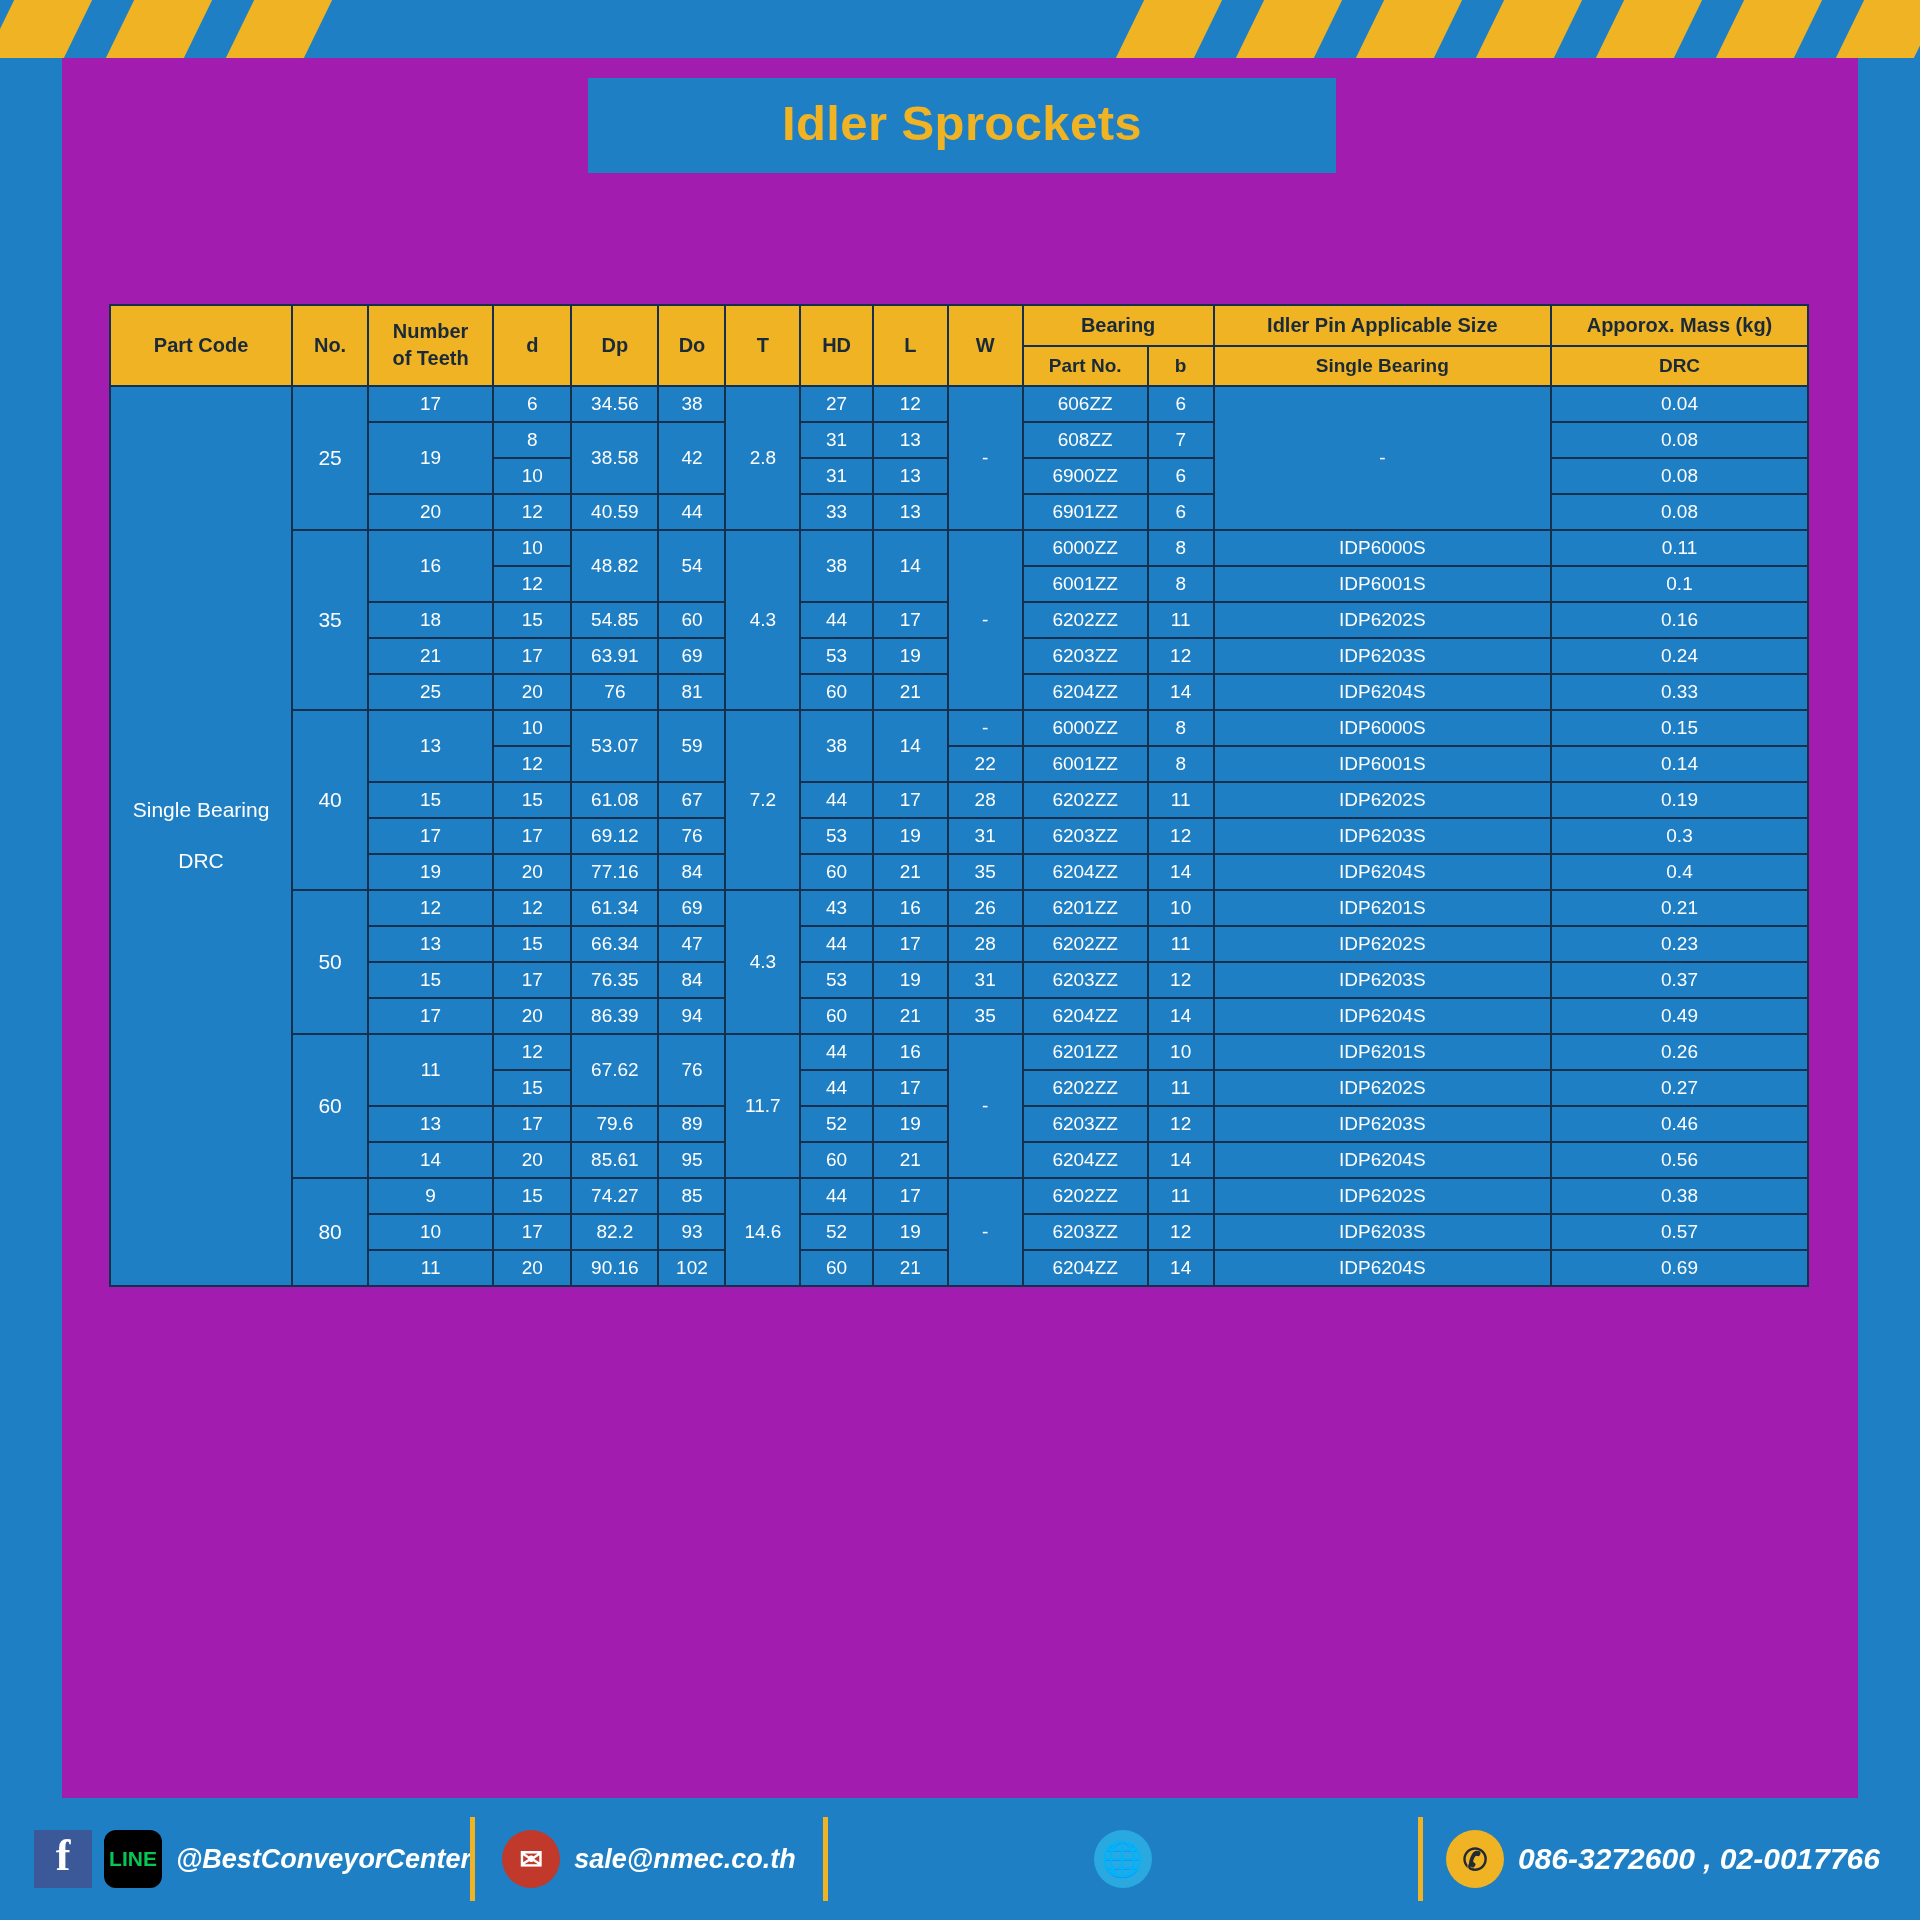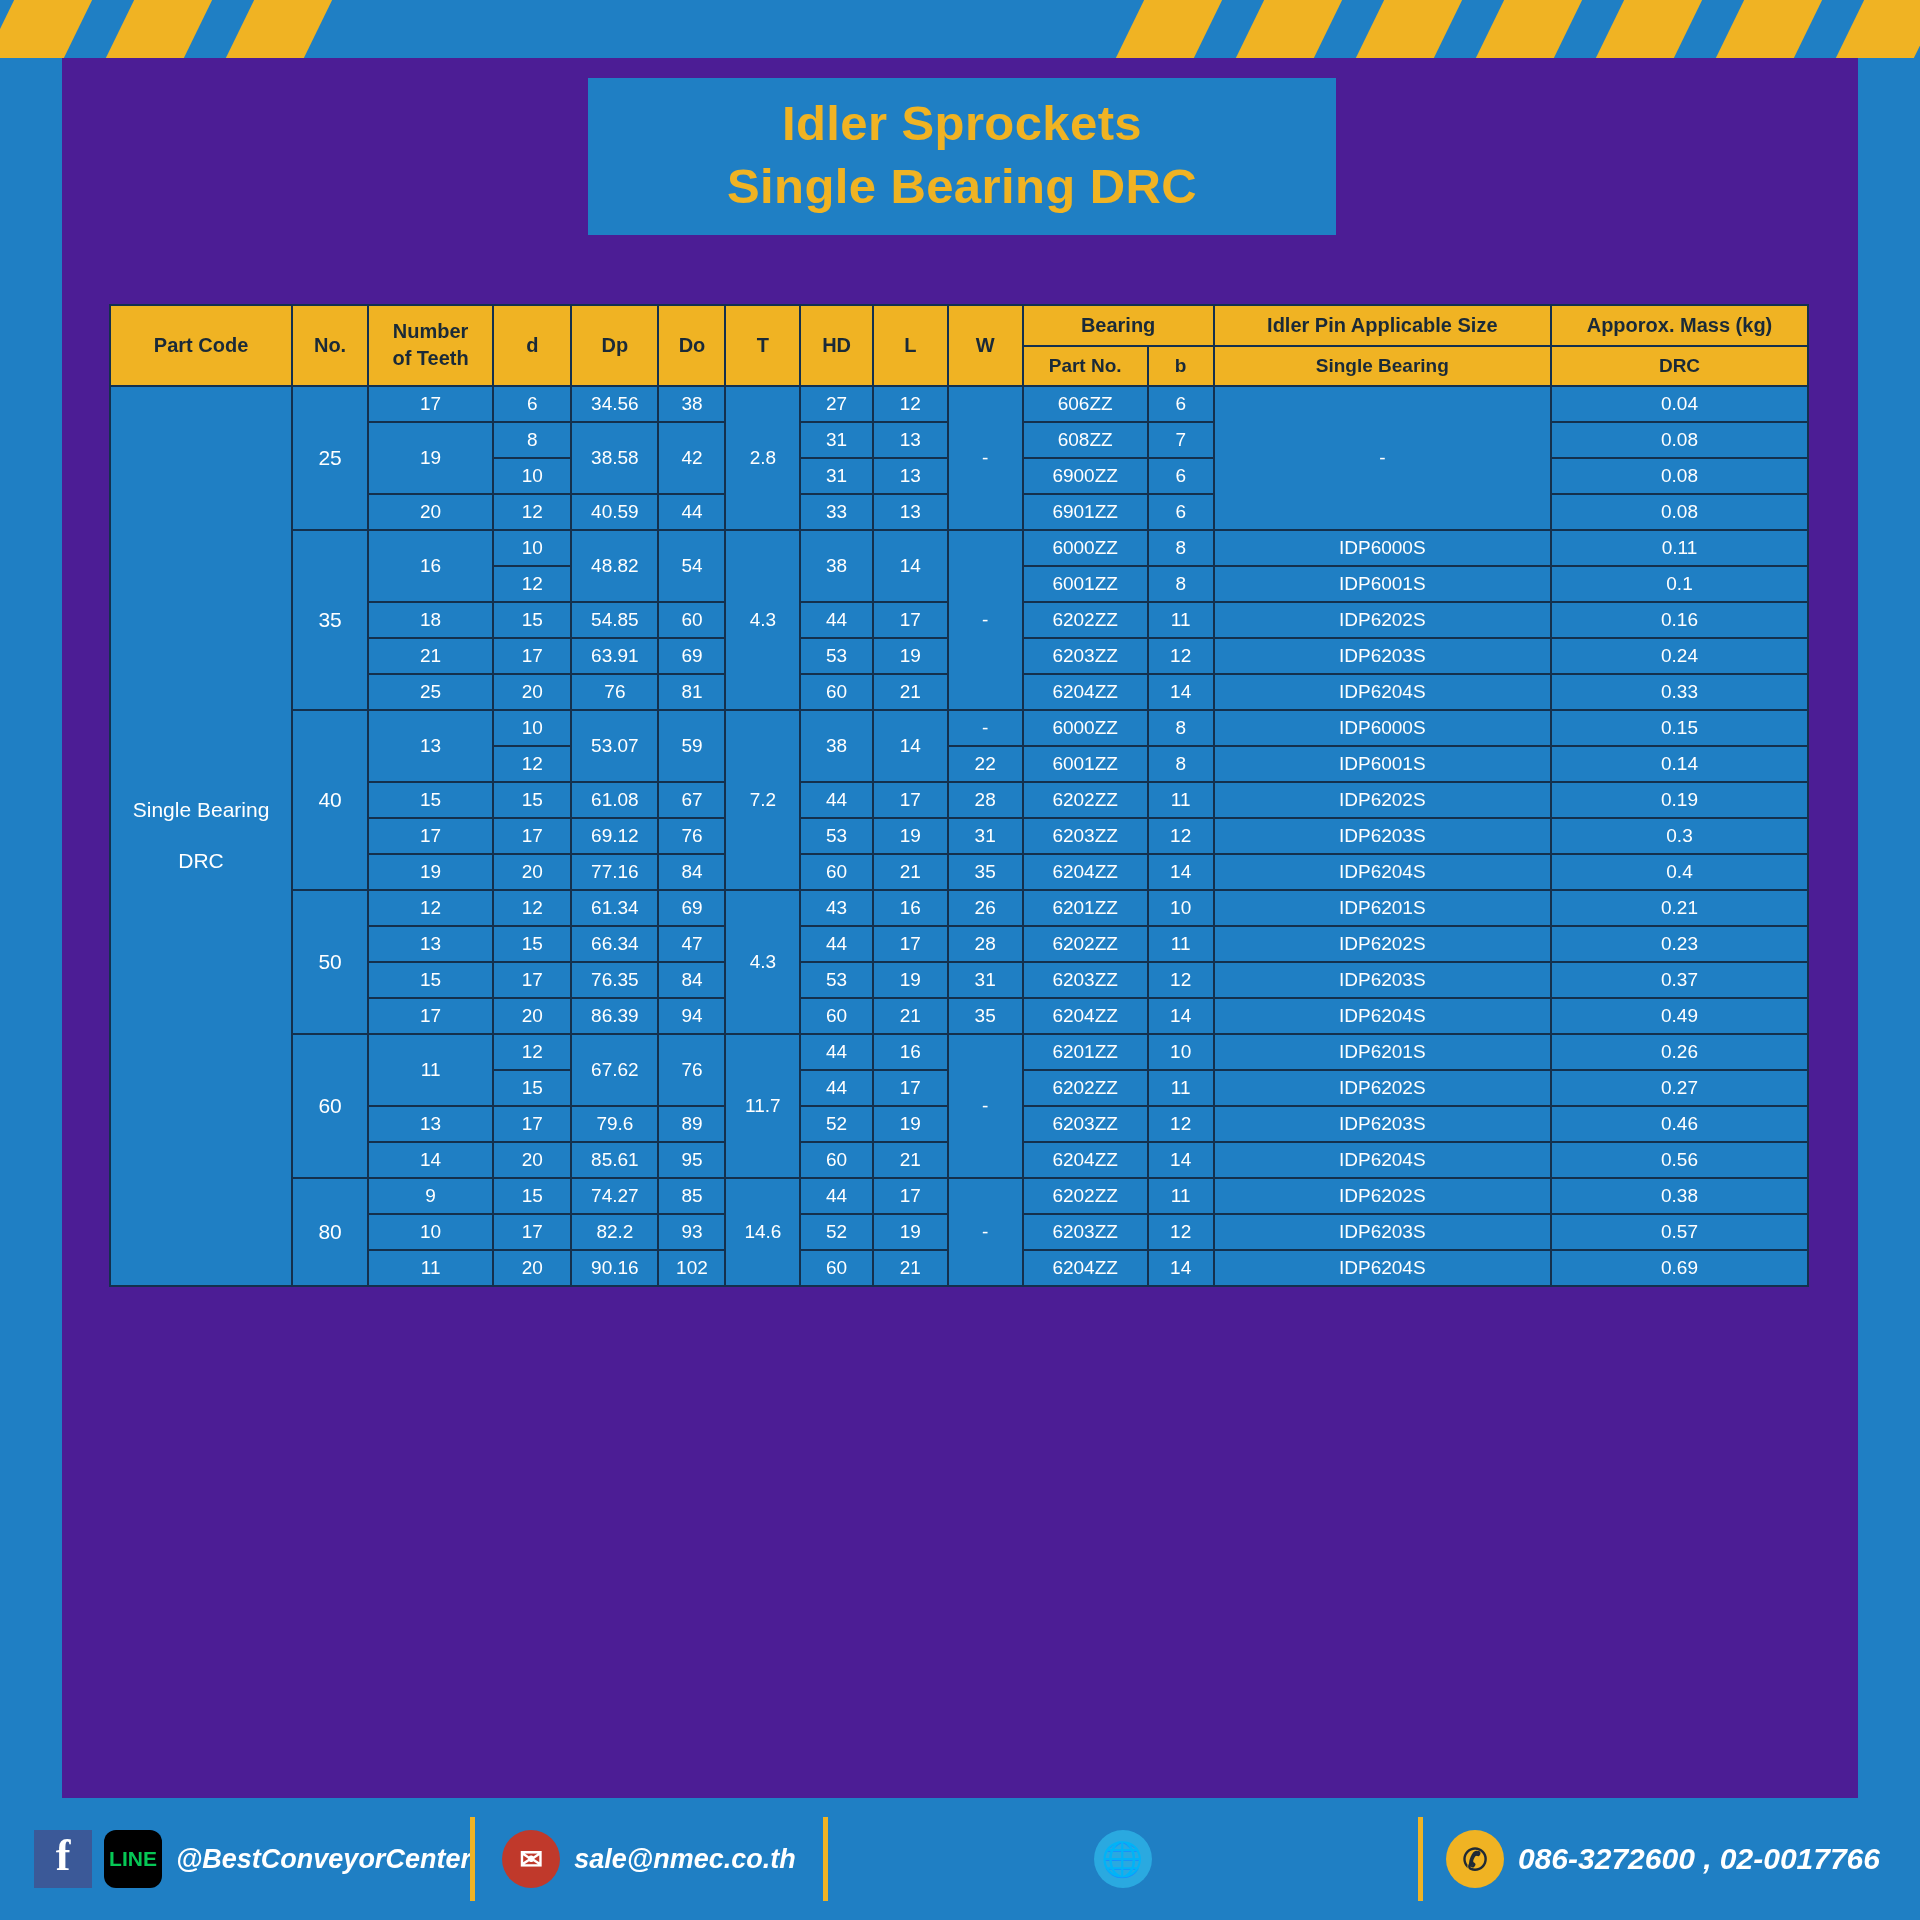--- a/index.html
+++ b/index.html
@@ -29,21 +29,21 @@
     background: #f0b323;
     transform: skewX(-26deg);
   }
 
   
   .card {
     position: absolute;
     top: 58px; left: 62px;
     width: 1796px;
     height: 1740px;
-    background: #4c1d95;
+    background: #a21caf;
     padding-left: 12px;
   }
 
   
   .title-box {
     position: absolute;
     top: 20px;
     left: 526px;
     width: 748px;
     background: #1f7fc4;
@@ -200,21 +200,20 @@
     <div class="chev" style="left: 1490px;"></div>
     <div class="chev" style="left: 1610px;"></div>
     <div class="chev" style="left: 1730px;"></div>
     <div class="chev" style="left: 1850px;"></div>
   </div>
 
 <div class="card">
 
   <div class="title-box">
     <div class="title-line">Idler Sprockets</div>
-    <div class="title-line">Single Bearing DRC</div>
   </div>
 
   <div class="tbl-wrap">
     <table>
       <colgroup>
         <col class="c-part">
           <col class="c-no">
           <col class="c-teeth">
           <col class="c-d">
         <col class="c-dp">

